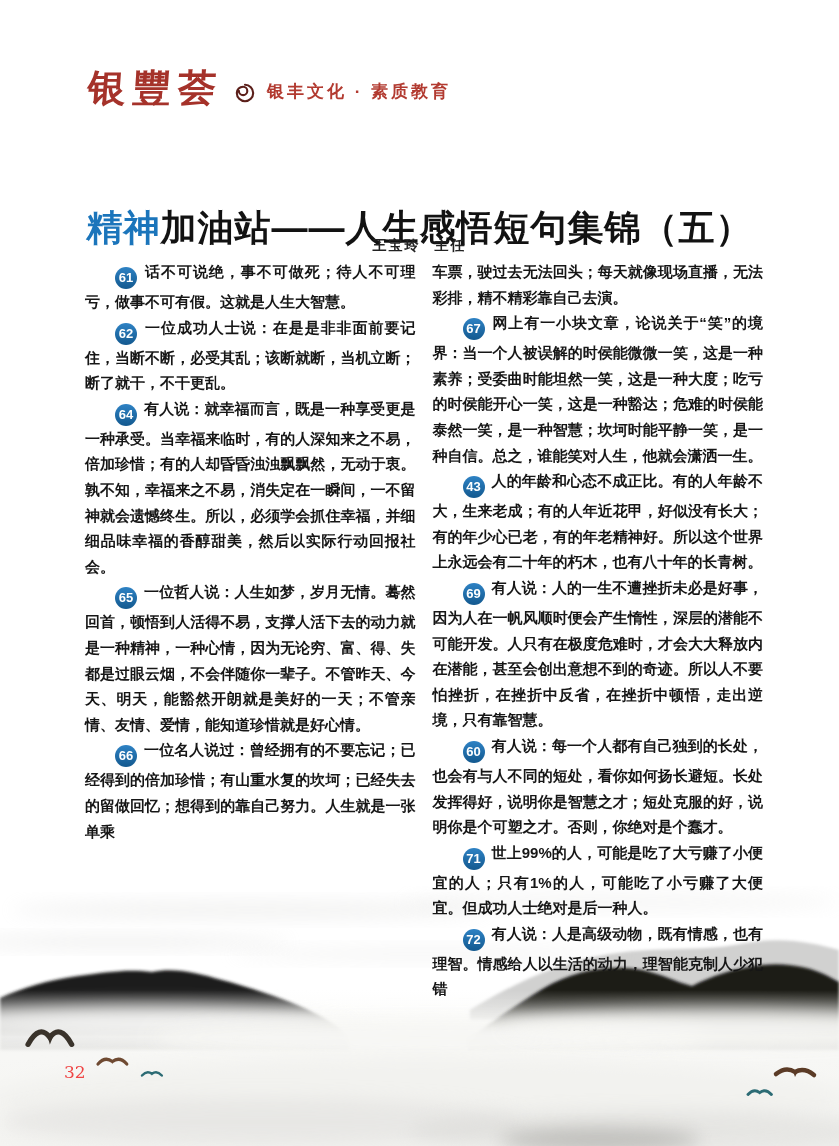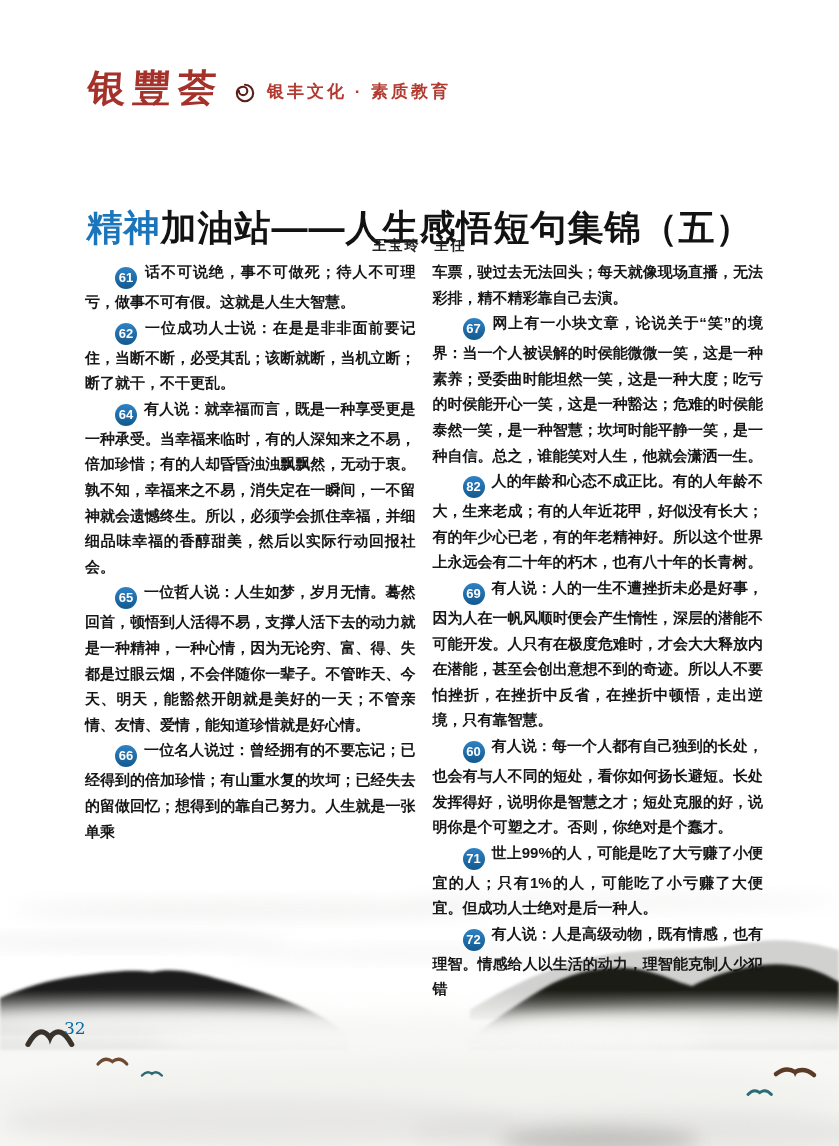--- a/index.html
+++ b/index.html
@@ -34,22 +34,22 @@
   .item.cont{text-indent:0;}
   .badge{
     display:inline-block;width:22px;height:22px;border-radius:50%;
     background:linear-gradient(#2e82c4,#13598f);color:#fff;
     font-size:13px;font-weight:700;text-align:center;line-height:22px;
     text-indent:0;margin-right:7px;vertical-align:-5px;
   }
   
   .art{position:absolute;left:0;top:870px;width:839px;height:276px;z-index:1;pointer-events:none;}
   .pagenum{
-    position:absolute;left:64px;top:1018px;z-index:4;
-    font-family:"DejaVu Serif",serif;font-size:17px;color:#0369a1;
+    position:absolute;left:64px;top:1062px;z-index:4;
+    font-family:"DejaVu Serif",serif;font-size:17px;color:#ef4444;
   }
 </style>
 </head>
 <body>
 
 <div class="page">
 
   <div class="hdr">
     <span class="logo">银豐荟</span>
     <svg class="swirl" viewBox="0 0 20 20">
@@ -67,21 +67,21 @@
     <section class="col">
       <p class="item"><span class="badge">61</span><span>话不可说绝，事不可做死；待人不可理亏，做事不可有假。这就是人生大智慧。</span></p>
       <p class="item"><span class="badge">62</span><span>一位成功人士说：在是是非非面前要记住，当断不断，必受其乱；该断就断，当机立断；断了就干，不干更乱。</span></p>
       <p class="item"><span class="badge">64</span><span>有人说：就幸福而言，既是一种享受更是一种承受。当幸福来临时，有的人深知来之不易，倍加珍惜；有的人却昏昏浊浊飘飘然，无动于衷。孰不知，幸福来之不易，消失定在一瞬间，一不留神就会遗憾终生。所以，必须学会抓住幸福，并细细品味幸福的香醇甜美，然后以实际行动回报社会。</span></p>
       <p class="item"><span class="badge">65</span><span>一位哲人说：人生如梦，岁月无情。蓦然回首，顿悟到人活得不易，支撑人活下去的动力就是一种精神，一种心情，因为无论穷、富、得、失都是过眼云烟，不会伴随你一辈子。不管昨天、今天、明天，能豁然开朗就是美好的一天；不管亲情、友情、爱情，能知道珍惜就是好心情。</span></p>
       <p class="item"><span class="badge">66</span><span>一位名人说过：曾经拥有的不要忘记；已经得到的倍加珍惜；有山重水复的坎坷；已经失去的留做回忆；想得到的靠自己努力。人生就是一张单乘</span></p>
     </section>
     <section class="col">
       <p class="item cont"><span>车票，驶过去无法回头；每天就像现场直播，无法彩排，精不精彩靠自己去演。</span></p>
       <p class="item"><span class="badge">67</span><span>网上有一小块文章，论说关于“笑”的境界：当一个人被误解的时侯能微微一笑，这是一种素养；受委曲时能坦然一笑，这是一种大度；吃亏的时侯能开心一笑，这是一种豁达；危难的时侯能泰然一笑，是一种智慧；坎坷时能平静一笑，是一种自信。总之，谁能笑对人生，他就会潇洒一生。</span></p>
-      <p class="item"><span class="badge">82</span><span>人的年龄和心态不成正比。有的人年龄不大，生来老成；有的人年近花甲，好似没有长大；有的年少心已老，有的年老精神好。所以这个世界上永远会有二十年的朽木，也有八十年的长青树。</span></p>
+      <p class="item"><span class="badge">43</span><span>人的年龄和心态不成正比。有的人年龄不大，生来老成；有的人年近花甲，好似没有长大；有的年少心已老，有的年老精神好。所以这个世界上永远会有二十年的朽木，也有八十年的长青树。</span></p>
       <p class="item"><span class="badge">69</span><span>有人说：人的一生不遭挫折未必是好事，因为人在一帆风顺时便会产生惰性，深层的潜能不可能开发。人只有在极度危难时，才会大大释放内在潜能，甚至会创出意想不到的奇迹。所以人不要怕挫折，在挫折中反省，在挫折中顿悟，走出逆境，只有靠智慧。</span></p>
       <p class="item"><span class="badge">60</span><span>有人说：每一个人都有自己独到的长处，也会有与人不同的短处，看你如何扬长避短。长处发挥得好，说明你是智慧之才；短处克服的好，说明你是个可塑之才。否则，你绝对是个蠢才。</span></p>
       <p class="item"><span class="badge">71</span><span>世上99%的人，可能是吃了大亏赚了小便宜的人；只有1%的人，可能吃了小亏赚了大便宜。但成功人士绝对是后一种人。</span></p>
       <p class="item"><span class="badge">72</span><span>有人说：人是高级动物，既有情感，也有理智。情感给人以生活的动力，理智能克制人少犯错</span></p>
     </section>
   </main>
 
   <div class="art">
     <svg width="839" height="276" viewBox="0 0 839 276">
       <defs>

